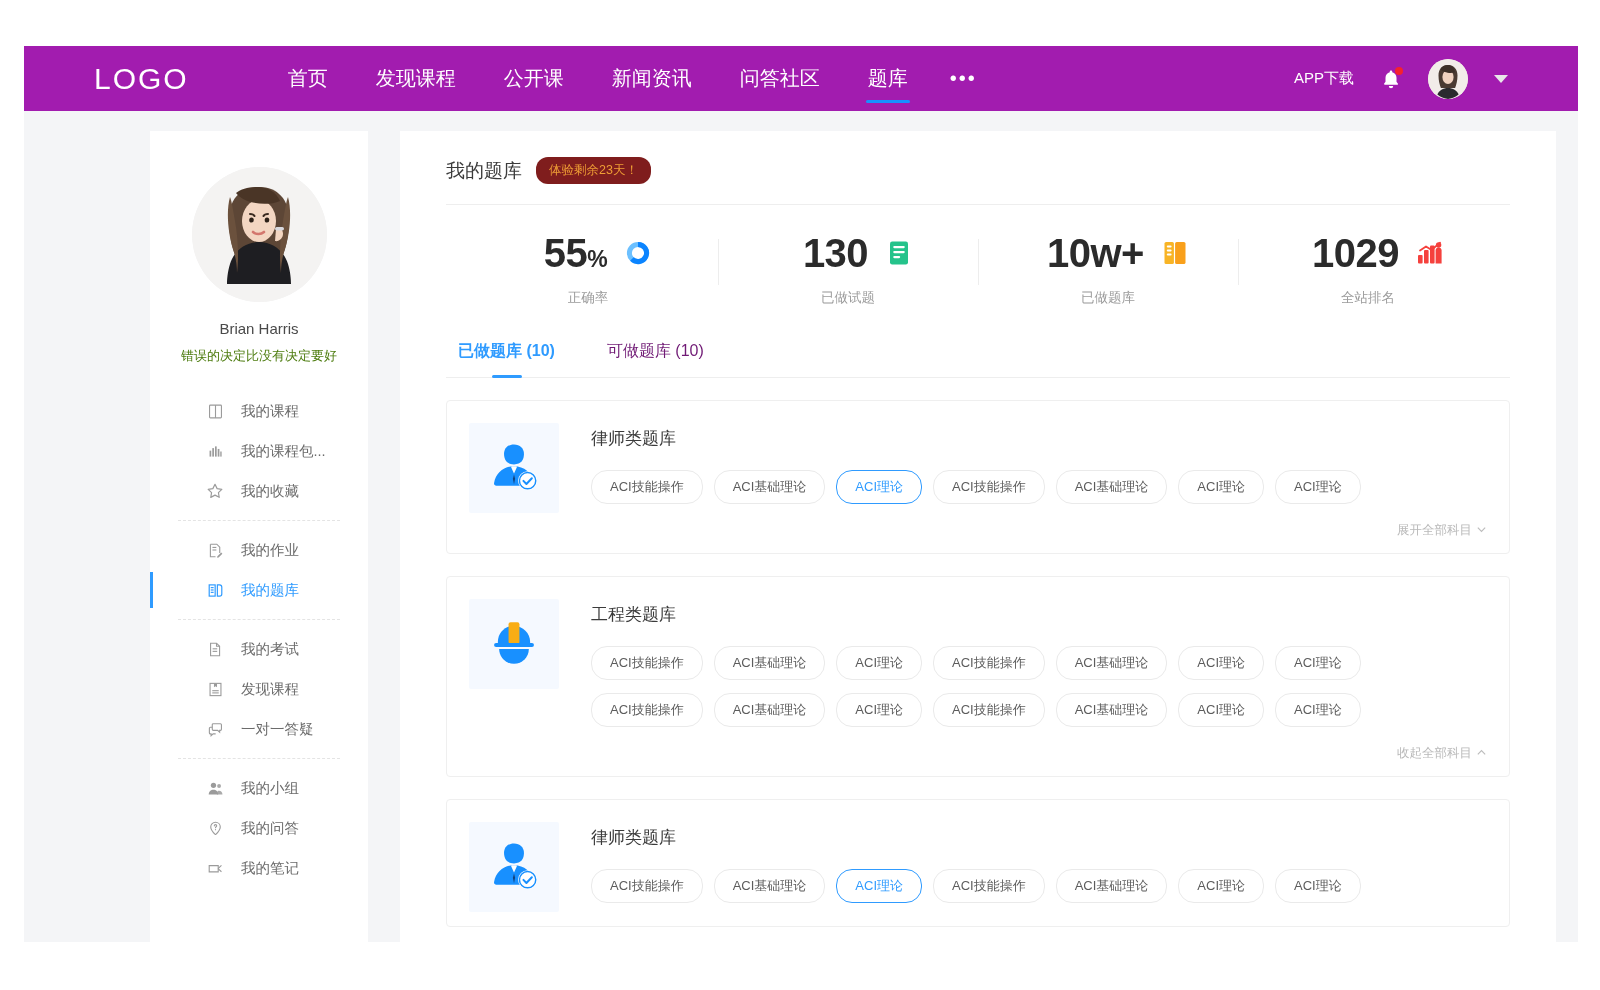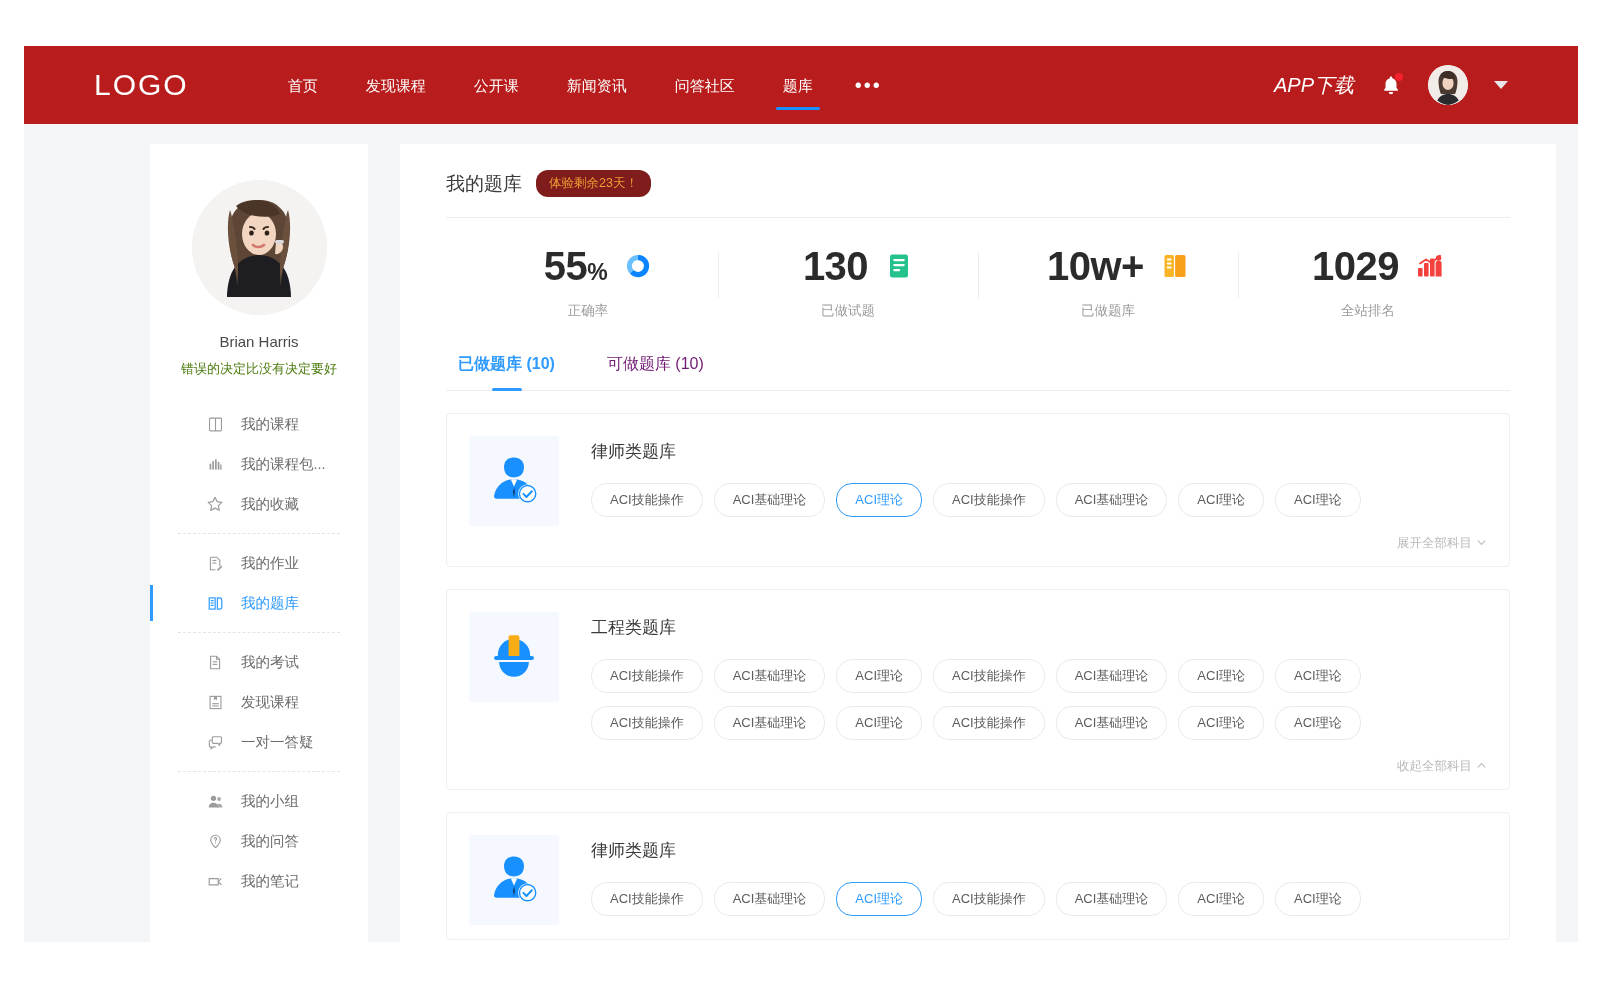--- a/index.html
+++ b/index.html
@@ -14,39 +14,39 @@
   
   .page {
     position: absolute; left: 24px; top: 46px;
     width: 1554px; height: 896px;
     background: #f4f5f7;
     overflow: hidden;
   }
 
   
   .topbar {
-    position: relative; height: 78px; width: 100%;
-    background: #b91c1c; display: flex; align-items: center;
+    position: relative; height: 65px; width: 100%;
+    background: #a21caf; display: flex; align-items: center;
   }
   .logo {
     margin-left: 70px; color: #fff; font-size: 30px; letter-spacing: 2px;
     font-weight: 400; font-family: "Liberation Sans", sans-serif;
   }
   .navlinks { display: flex; align-items: center; margin-left: 75px; height: 65px; }
   .navitem {
-    position: relative; color: #ffffff; font-size: 15px; padding: 0 24px;
+    position: relative; color: #ffffff; font-size: 20px; padding: 0 24px;
     height: 65px; line-height: 65px; cursor: pointer; white-space: nowrap;
   }
   .navitem.active::after {
     content: ""; position: absolute; left: 50%; transform: translateX(-50%);
     bottom: 8px; width: 44px; height: 3px; background: #1890ff; border-radius: 2px;
   }
   .dots { color:#fff; font-size: 20px; letter-spacing: 2px; padding: 0 18px; cursor:pointer; line-height:65px;}
   .topright { margin-left: auto; display: flex; align-items: center; margin-right: 70px; gap: 26px; }
-  .appdl { color: #fff; font-size: 20px; cursor: pointer; font-style: italic; }
+  .appdl { color: #fff; font-size: 15px; cursor: pointer; }
   .bellwrap { position: relative; width: 22px; height: 24px; cursor: pointer; }
   .bell-dot { position:absolute; right:-1px; top:0px; width:8px; height:8px; border-radius:50%; background:#f5222d; }
   .avatar-nav {
     width: 40px; height: 40px; border-radius: 50%; overflow:hidden; cursor:pointer;
     background: #efe7e2; position: relative;
   }
   .chev-nav { width: 0; height: 0; cursor:pointer;
     border-left: 7px solid transparent; border-right: 7px solid transparent; border-top: 8px solid #e8e8e8;}
 
   

